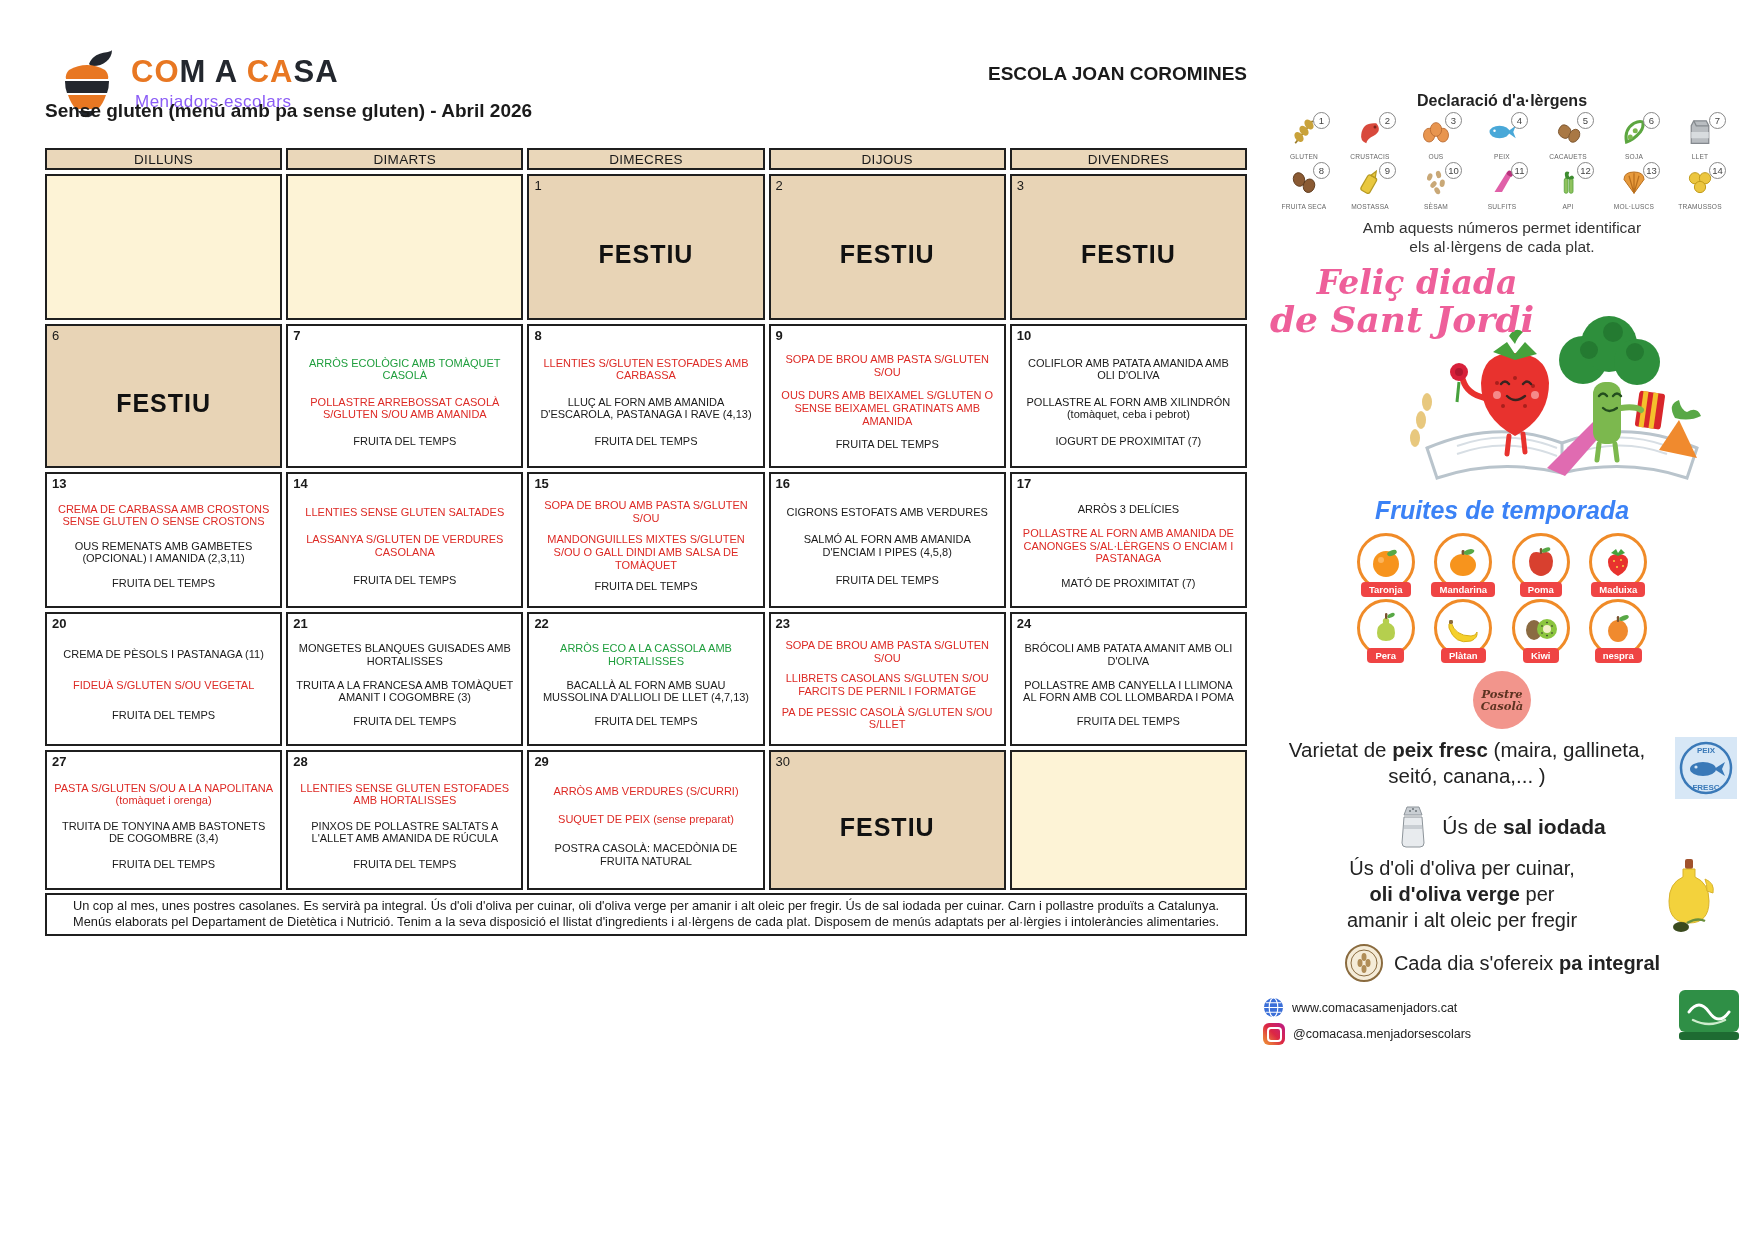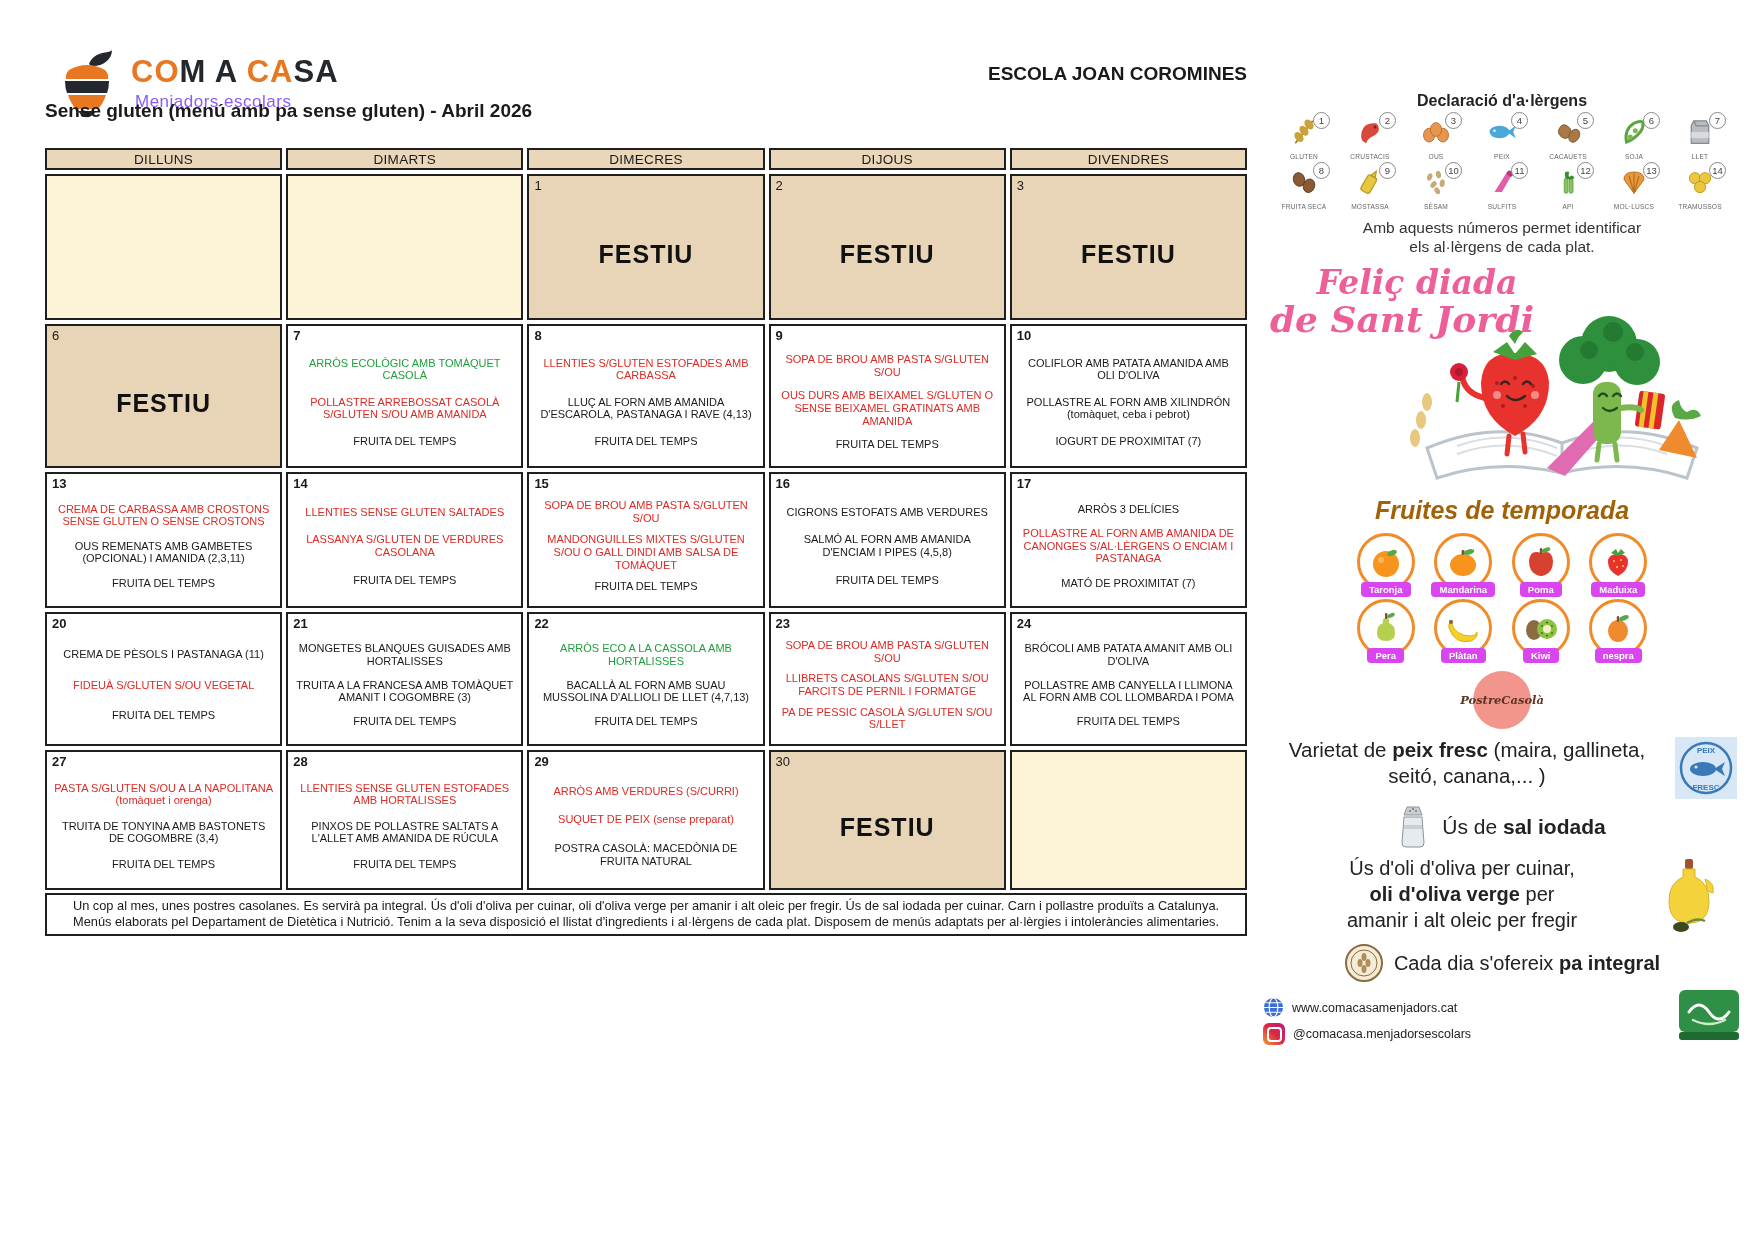--- a/index.html
+++ b/index.html
@@ -53,32 +53,32 @@
   .alg .lbl{font-size:6.6px;color:#666;margin-top:2px;text-align:center;line-height:1.1;letter-spacing:.2px;}
   .alg-note{font-size:15.5px;color:#333;text-align:center;margin-top:7px;line-height:1.25;}
 
   .greet-illu{position:relative;width:470px;height:232px;margin-top:4px;}
   .greet{position:absolute;left:0;top:6px;z-index:2;color:#ee5f9a;
          font-family:"DejaVu Serif",serif;font-style:italic;font-weight:bold;width:300px;text-align:center;}
   .greet .g1{font-size:33px;line-height:1;}
   .greet .g2{font-size:36px;line-height:1.15;margin-left:-30px;}
   .illu{position:absolute;right:10px;bottom:0;}
 
-  .fruits-title{font-size:25px;color:#a16207;font-style:italic;font-weight:bold;margin-top:4px;}
+  .fruits-title{font-size:25px;color:#3b82f6;font-style:italic;font-weight:bold;margin-top:4px;}
   .fruit-grid{display:grid;grid-template-columns:repeat(4,1fr);column-gap:14px;row-gap:2px;margin-top:8px;}
   .fruit{display:flex;flex-direction:column;align-items:center;}
   .fcircle{width:52px;height:52px;border:3px solid #f08b28;border-radius:50%;background:#fff;
            display:flex;align-items:center;justify-content:center;}
   .fcircle svg{width:36px;height:36px;}
-  .fpill{margin-top:-9px;background:#d946ef;color:#fff;font-size:9.5px;font-weight:bold;
+  .fpill{margin-top:-9px;background:#ef4444;color:#fff;font-size:9.5px;font-weight:bold;
          padding:2px 8px;border-radius:4px;position:relative;z-index:1;white-space:nowrap;}
 
   .postres-row{display:flex;align-items:center;gap:12px;margin-top:8px;}
   .postres-badge{width:58px;height:58px;border-radius:50%;background:#f2958c;display:flex;
-                 flex-direction:row;align-items:center;justify-content:center;
+                 flex-direction:column;align-items:center;justify-content:center;
                  font-family:"DejaVu Serif",serif;font-style:italic;color:#5d3322;
                  font-size:11.5px;font-weight:bold;line-height:1.1;}
   .postres-txt{text-align:center;}
   .postres-l1{font-size:21px;color:#222;}
   .postres-l2{font-size:22px;font-weight:bold;color:#222;}
 
   .peix-row{position:relative;width:470px;margin-top:8px;min-height:62px;}
   .peix-txt{width:400px;text-align:center;font-size:20.5px;line-height:1.25;color:#222;}
   .peix-txt b{font-weight:bold;}
   .peix-stamp{position:absolute;right:0;top:0;width:62px;height:62px;background:#d7e7f6;

